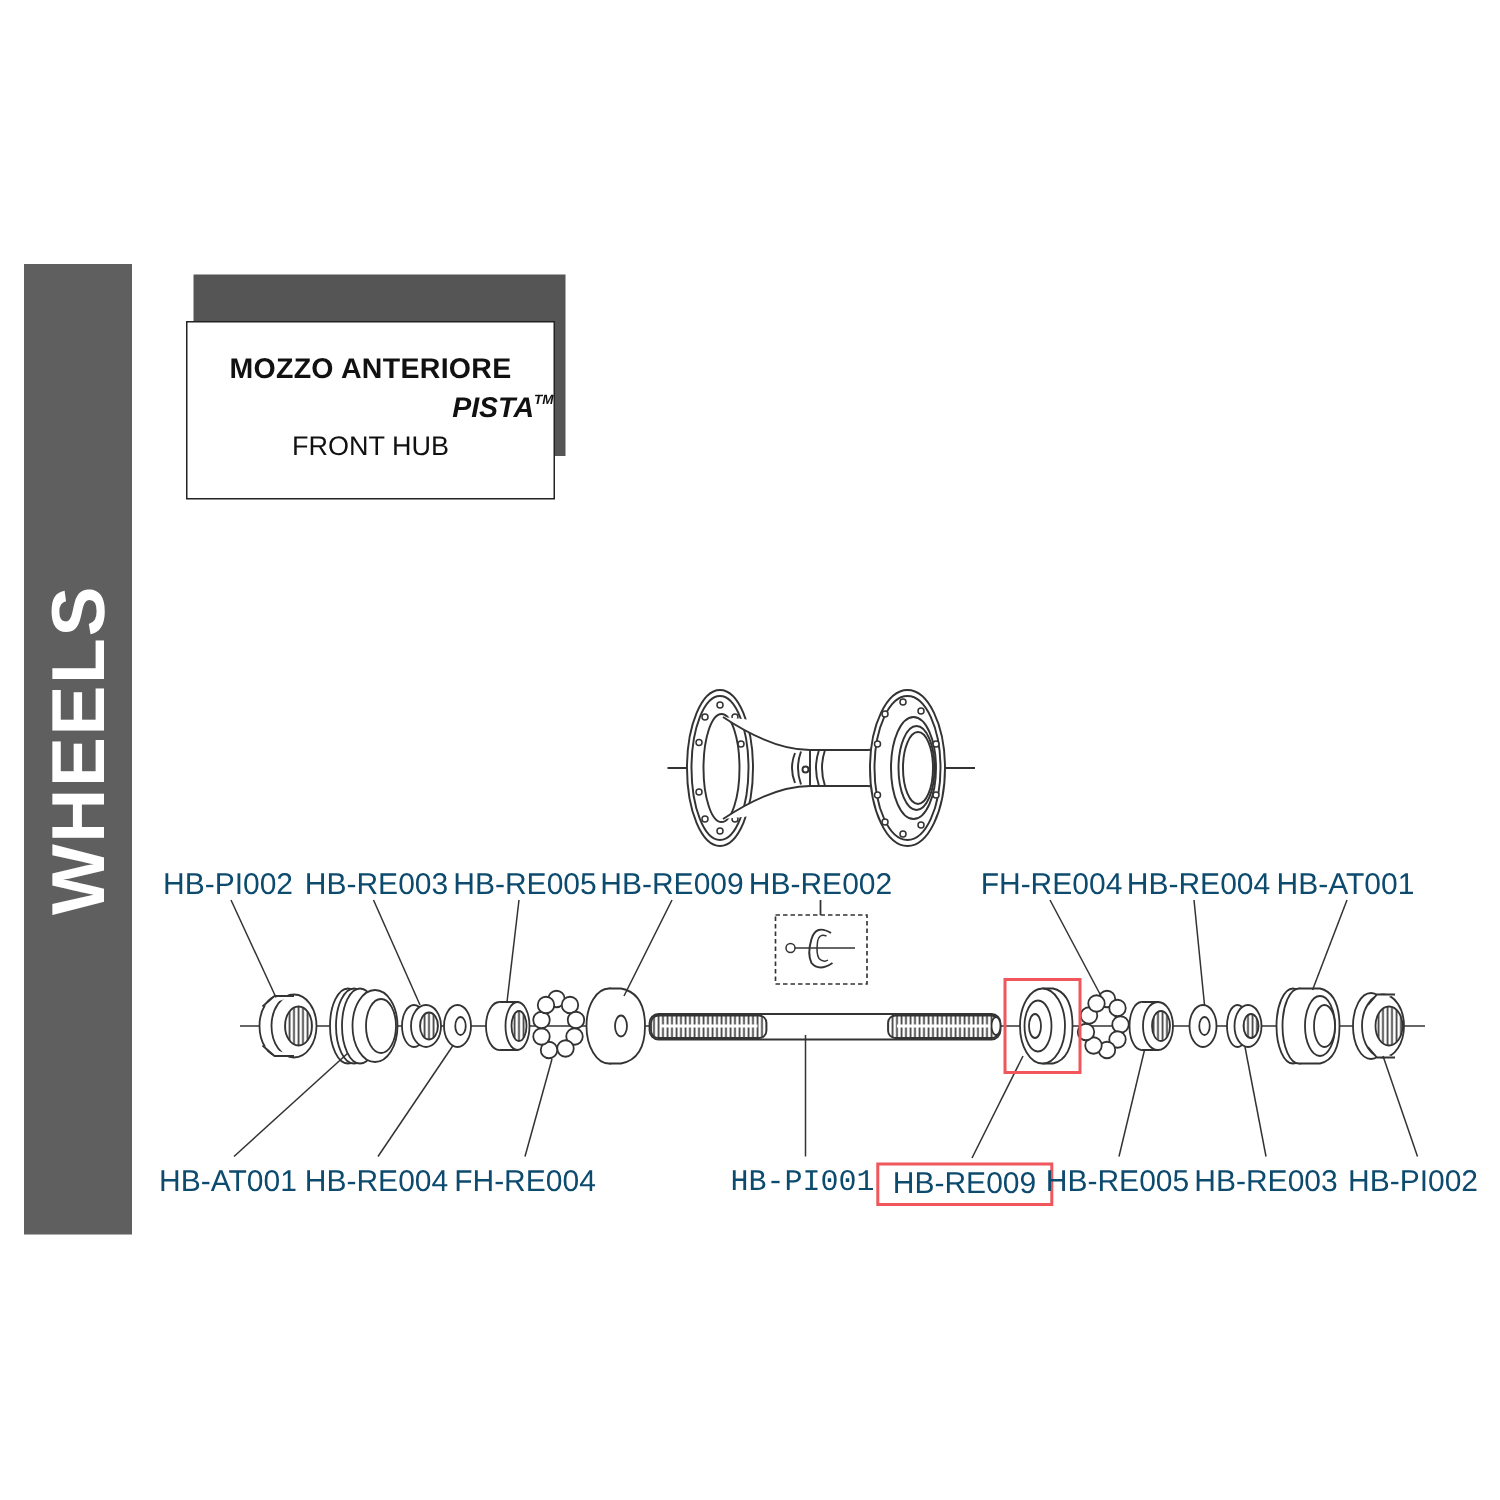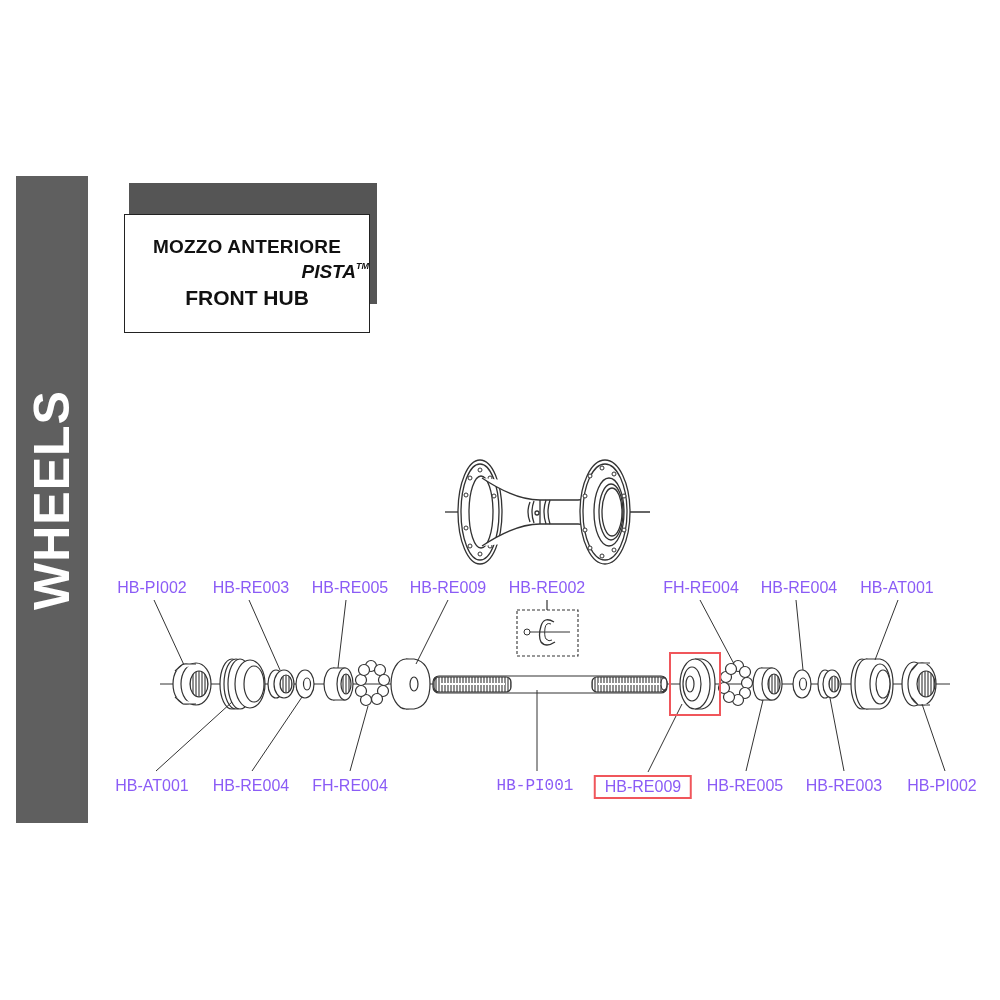--- a/index.html
+++ b/index.html
@@ -11,23 +11,23 @@
                      transform: translate(-50%, -50%) rotate(-90deg);
                      color: #ffffff; font-weight: bold; font-size: 50px; letter-spacing: 1px;
                      white-space: nowrap; font-family: "Liberation Sans", sans-serif; }
     .title-shadow { position: absolute; left: 129px; top: 183px; width: 248px; height: 121px;
                     background: #555; }
     .title-box { position: absolute; left: 124px; top: 178px; width: 246px; height: 119px;
                  background: #fff; border: 1px solid #222; text-align: center; box-sizing: border-box; margin-top: 36px; }
     .title-line1 { margin-top: 21px; font-size: 19px; font-weight: bold; color: #111; letter-spacing: 0.2px; }
     .title-line2 { margin-top: 3px; font-size: 19px; font-weight: bold; font-style: italic; color: #111; text-align: right; }
     .title-line2 sup { font-size: 9px; font-style: italic; vertical-align: 9px; }
-    .title-line3 { margin-top: 3px; font-size: 21px; font-weight: bold; color: #111; }
+    .title-line3 { margin-top: 3px; font-size: 18px; font-weight: normal; color: #111; }
     svg.diagram { position: absolute; left: 0; top: 0; }
-    .lbl { position: absolute; font-size: 16px; color: #8b5cf6; white-space: nowrap; transform: translateX(-50%); }
+    .lbl { position: absolute; font-size: 20px; color: #0c4a6e; white-space: nowrap; transform: translateX(-50%); }
     .hl-box { position: absolute; border: 2px solid #f0565b; box-sizing: border-box; }
   </style>
 </head>
 <body>
 
 <div class="sidebar">
   <div class="sidebar-label">WHEELS</div>
 </div>
 
 <div class="title-shadow"></div>

